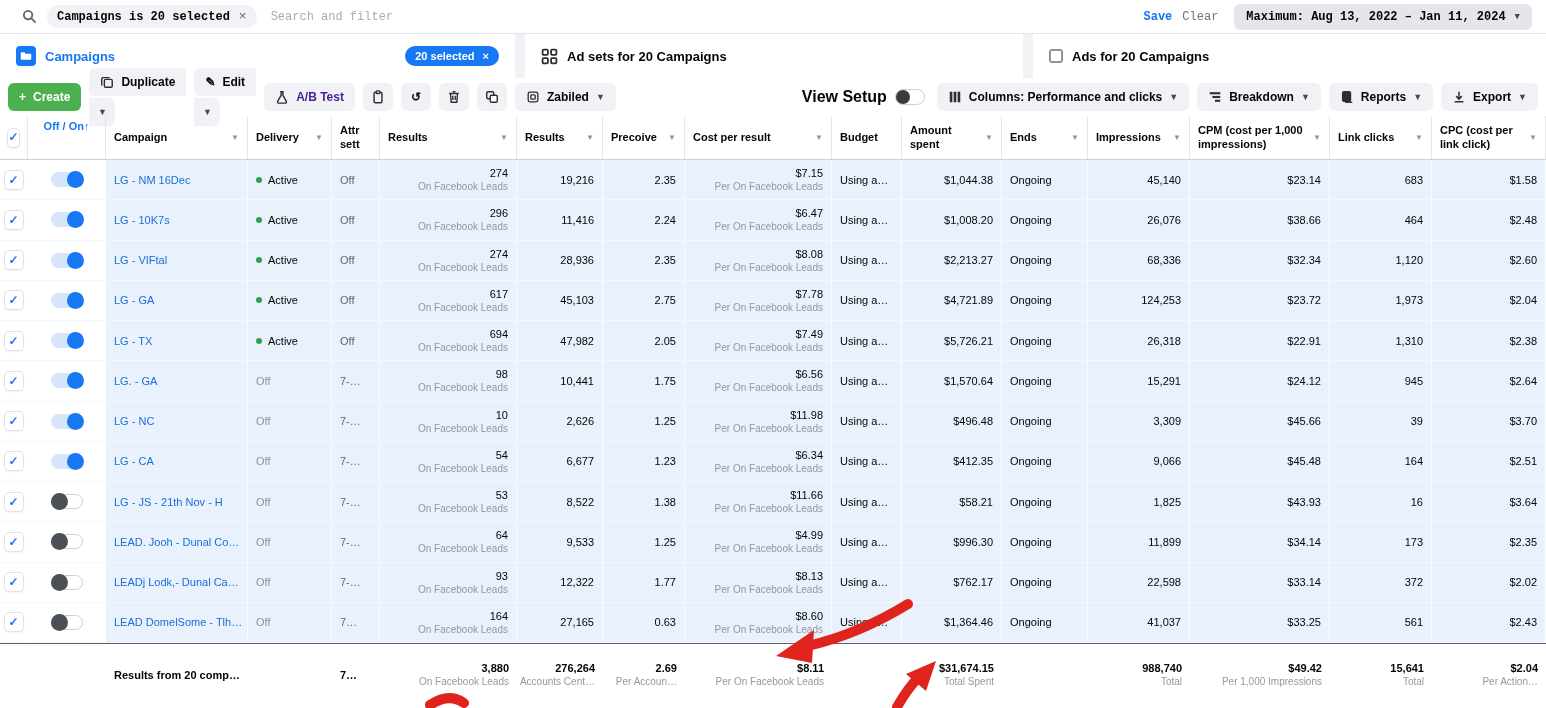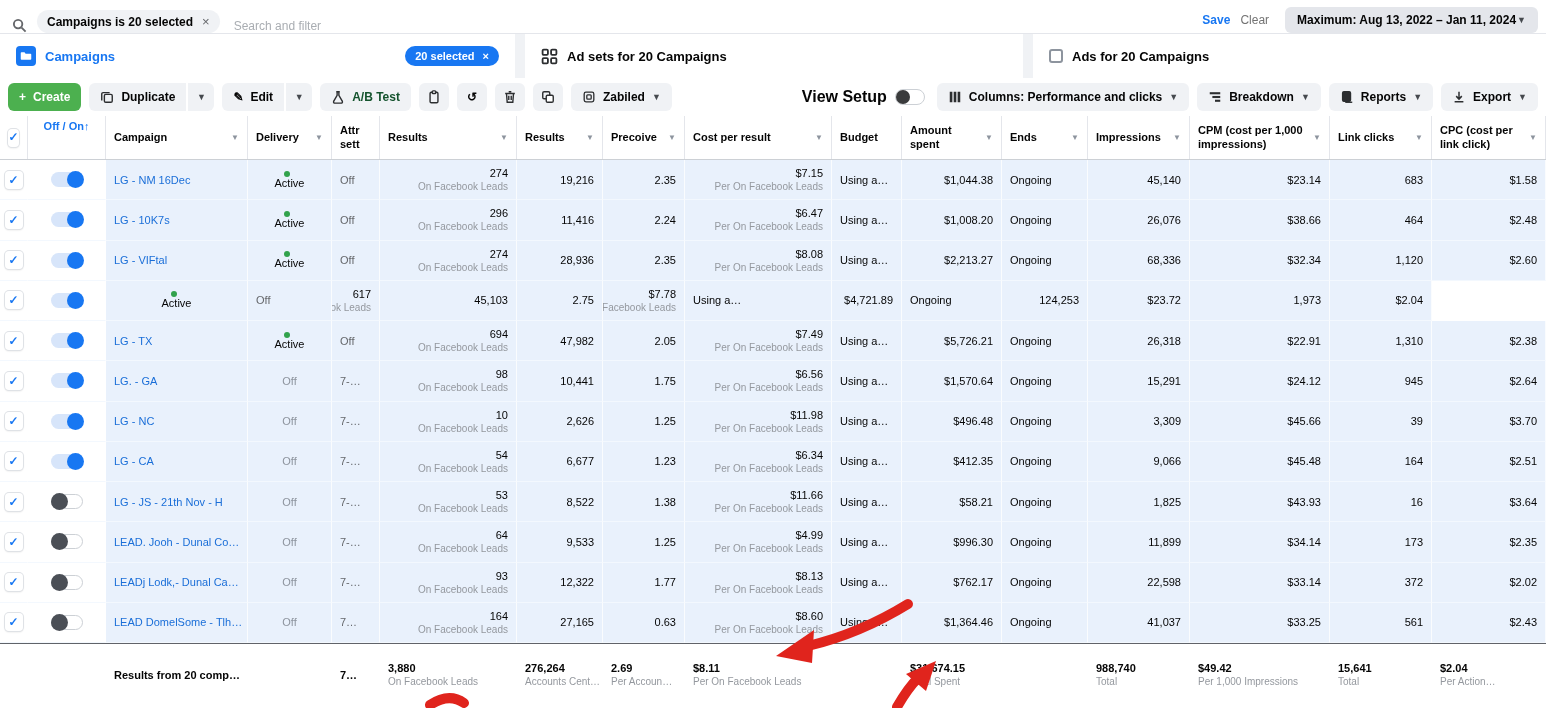--- a/index.html
+++ b/index.html
@@ -3,52 +3,52 @@
 <meta charset="utf-8">
 <style>
   * { box-sizing: border-box; margin: 0; padding: 0; }
   html,body { background:#f0f2f5; }
   .app {
     position: relative; width: 1546px; height: 708px; overflow: hidden;
     background:#fff; font-family: "Liberation Sans", sans-serif; color:#050505;
   }
   
   .filter-bar { height:34px; background:#fff; border-bottom:1px solid #e4e6eb;
-    display:flex; align-items:flex-end; padding:0 8px 0 12px; }
+    display:flex; align-items:center; padding:0 8px 0 22px;font-family:Liberation Mono, monospace; }
   .sicon { width:15px; height:15px; color:#65676b; flex:0 0 auto; }
   .chip { margin-left:10px; background:#f0f2f5; border-radius:16px; padding:4px 10px;
     font-size:12px; font-weight:bold; display:flex; align-items:center; gap:9px; }
   .chip .x { color:#65676b; font-size:13px; font-weight:normal; cursor:pointer; }
   .search-ph { margin-left:14px; font-size:12px; color:#a9adb2; }
   .fb-right { margin-left:auto; display:flex; align-items:center; }
   .save-lnk { color:#1877f2; font-weight:bold; font-size:12px; }
   .clear-lnk { color:#737373; font-size:12px; margin:0 16px 0 10px; }
   .date-btn { background:#e4e6eb; border-radius:6px; height:26px; padding:0 12px;
-    display:flex; align-items:center; gap:1px; font-size:12px; font-weight:600; }
+    display:flex; align-items:center; gap:9px; font-size:12px; font-weight:600; margin-right:6px; }
   .caret { font-size:9px; color:#45494e; }
   
   .tabs { height:44px; background:#f0f2f5; display:flex; gap:10px; }
   .tab { background:#fff; display:flex; align-items:center; padding:0 16px; font-size:13px; font-weight:bold; }
   .tab-campaigns { flex:0 0 515px; color:#1877f2; }
   .tab-adsets { flex:0 0 498px; }
   .tab-ads { flex:1; }
   .folder-tile { width:20px; height:20px; background:#1877f2; border-radius:4px;
     display:flex; align-items:center; justify-content:center; margin-right:9px; color:#fff; }
   .pill { margin-left:auto; background:#1877f2; color:#fff; font-size:11px; font-weight:bold;
     border-radius:999px; padding:4px 10px; display:flex; gap:8px; align-items:center; }
   .gicon { width:17px; height:17px; margin-right:9px; color:#2c2e30; }
   .cb-empty { width:14px; height:14px; border:2px solid #8d949e; border-radius:3px; margin-right:9px; background:#fff;}
   
   .toolbar { height:38px; background:#fff; display:flex; align-items:center; padding:0 8px; gap:8px; }
   .btn { height:28px; background:#f0f2f5; border-radius:6px; padding:0 11px; font-size:12px; font-weight:600;
     display:inline-flex; align-items:center; gap:7px; white-space:nowrap; }
   .btn.icon-only { width:30px; padding:0; justify-content:center; }
   .btn.green { background:#4cb04f; color:#fff; font-weight:bold; }
-  .btn.disabled { color:#14532d; }
-  .split { display:inline-flex; gap:2px; }
+  .btn.disabled { color:#4c1d95; }
+  .split { display:inline-flex; gap:2px;flex-direction:column; }
   .split .main { border-radius:6px 0 0 6px; }
   .split .drop { border-radius:0 6px 6px 0; width:26px; padding:0; justify-content:center; }
   .tb-right { margin-left:auto; display:flex; align-items:center; gap:8px; }
   .view-setup { display:flex; align-items:center; gap:8px; font-size:16px; font-weight:600; margin-right:4px; }
   .mini-toggle { width:30px; height:16px; border-radius:999px; background:#fff; border:1px solid #ccd0d5; position:relative; }
   .mini-toggle::after { content:""; position:absolute; left:0px; top:0px; width:14px; height:14px;
     border-radius:50%; background:#3a3b3c; }
   .bicon { width:14px; height:14px; color:#2c2e30; }
   
   .table { --cols: 28px 78px 142px 84px 48px 137px 86px 82px 147px 70px 100px 86px 102px 140px 102px 114px; }
@@ -67,29 +67,29 @@
   .td.num { align-items:flex-end; text-align:right; }
   .sub { font-size:10px; color:#94989e; margin-top:2px; white-space:nowrap; }
   .cbox { width:18px; height:18px; background:#fff; border-radius:4px; box-shadow:0 0 0 1px #dfe2e6, 0 1px 2px rgba(0,0,0,.15);
     color:#1877f2; font-weight:bold; font-size:12px; display:flex; align-items:center; justify-content:center; }
   .tg { width:32px; height:15px; border-radius:999px; position:relative; }
   .tg.on { background:#d7e5fa; }
   .tg.on::after { content:""; position:absolute; right:-1px; top:-1px; width:17px; height:17px; border-radius:50%; background:#1877f2; }
   .tg.off { background:#fff; border:1px solid #ccd0d5; }
   .tg.off::after { content:""; position:absolute; left:-1px; top:-2px; width:17px; height:17px; border-radius:50%; background:#4b4f56; }
   .camp-name { color:#1a6ed8; font-weight:500; white-space:nowrap; }
-  .delivery { color:#8d949e; display:flex; flex-direction:column; align-items:center; }
+  .delivery { color:#8d949e; display:flex; flex-direction:row; align-items:center; }
   .delivery .dot { width:6px; height:6px; border-radius:50%; background:#31a24c; margin-right:6px; display:none; }
   .delivery.active { color:#050505; }
   .delivery.active .dot { display:inline-block; }
   .attr-val { color:#65676b; }
   .tfoot { display:grid; grid-template-columns:var(--cols); height:62px; background:#fff;
     border-top:1px solid #606369; align-items:center; font-size:11px; }
   .tf { padding:0 8px; display:flex; flex-direction:column; justify-content:center; height:100%; }
-  .tf.num { align-items:flex-start; text-align:right; }
+  .tf.num { align-items:flex-end; text-align:right; }
   .tf .v { font-weight:bold; }
   .annotations { position:absolute; inset:0; pointer-events:none; z-index:20; }
 </style>
 </head>
 <body>
 
 <div class="app">
 
   <div class="filter-bar">
     <svg class="sicon" viewBox="0 0 16 16" fill="none" stroke="currentColor" stroke-width="2">
@@ -476,20 +476,23 @@
   </div>
 
   <div class="tr">
     <div class="td check">
             <span class="cbox">✓</span>
           </div>
     <div class="td check">
             <span class="tg on"></span>
           </div>
     <div class="td">
+            <span class="camp-name">LG - GA</span>
+          </div>
+    <div class="td">
             <span class="delivery active">
               <span class="dot"></span>
               <span>Active</span>
             </span>
           </div>
     <div class="td">
             <span class="attr-val">Off</span>
           </div>
     <div class="td num">
             <span>617</span>

